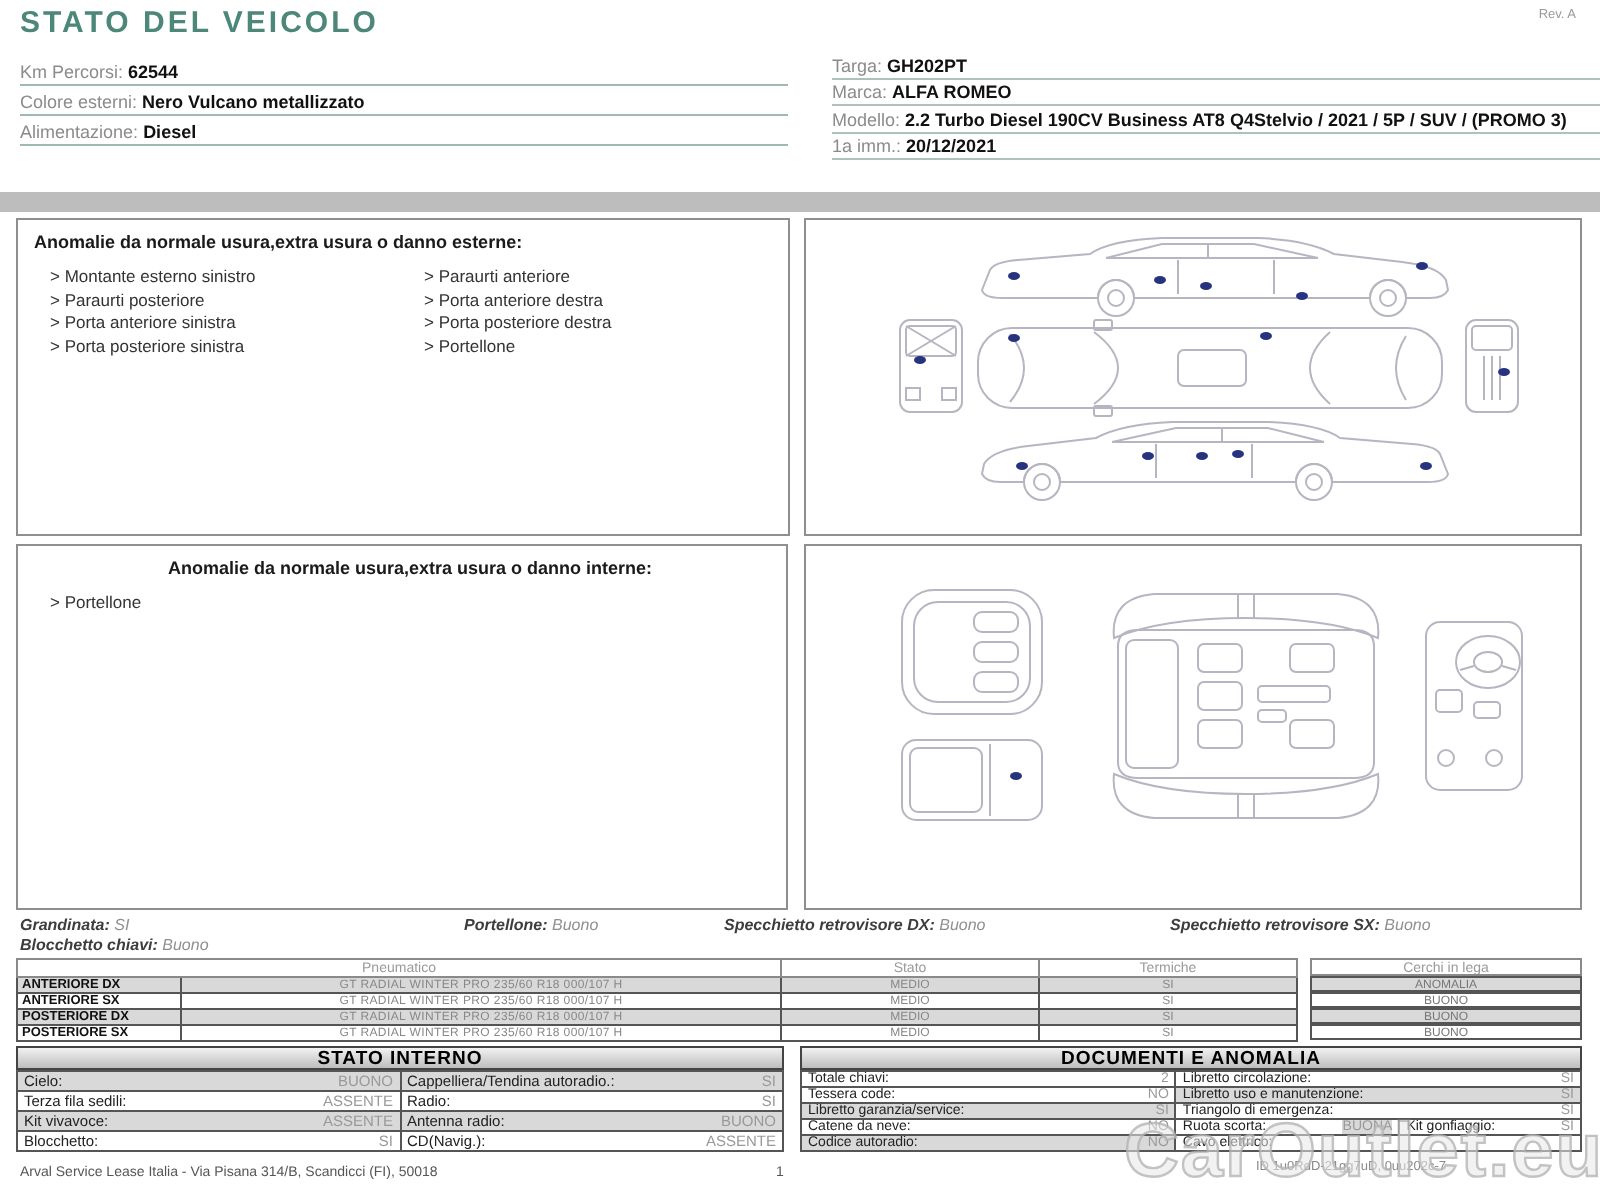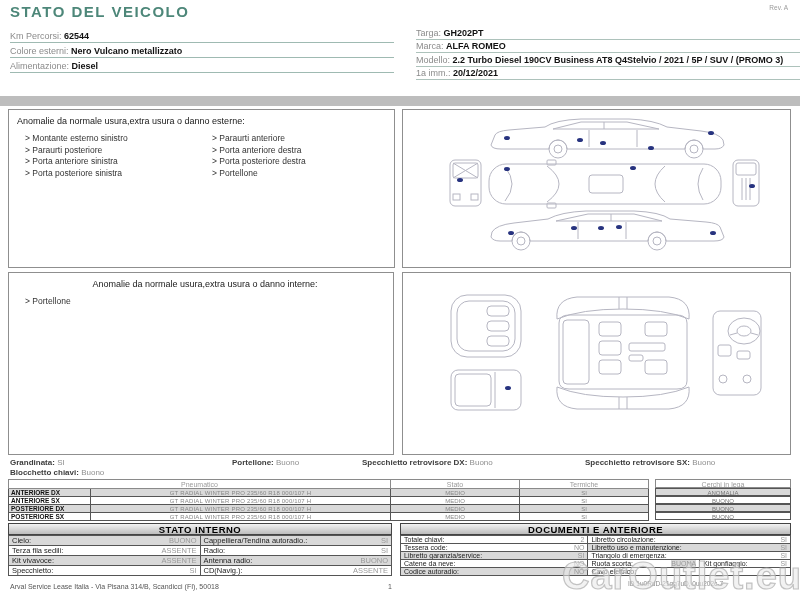--- a/index.html
+++ b/index.html
@@ -18,29 +18,29 @@
   .val { color:#111; font-weight:bold; }
 
   .divider-bar { left:0; top:96px; width:800px; height:10px; background:#bdbdbd; }
 
   
   .panel { border:1px solid #8f8f8f; background:#fff; }
   .box-ext-txt { left:8px;   top:109px; width:387px; height:159px; }
   .box-ext-img { left:402px; top:109px; width:389px; height:159px; }
   .box-int-txt { left:8px;   top:272px; width:386px; height:183px;text-align:center; }
   .box-int-img { left:402px; top:272px; width:389px; height:183px; }
-  .panel-heading { font-size:9px; font-weight:normal; color:#1a1a1a; padding:6px 0 0 8px; }
+  .panel-heading { font-size:9px; font-weight:bold; color:#1a1a1a; padding:6px 0 0 8px; }
   .dmg-col { position:absolute; top:23px; font-size:8.5px; color:#333; line-height:11.5px; }
   .dmg-col.c1 { left:16px; }  .dmg-col.c2 { left:203px; }
   .dmg-item::before { content:"> "; }
   svg .ln { fill:none; stroke:#b6b6c2; stroke-width:1; }
   svg .dot { fill:#27337f; stroke:none; }
 
   
-  .sum { font-size:8px; line-height:9px; }
+  .sum { font-size:8px; line-height:9px;font-style:italic; }
   .sum .s-lbl { font-weight:bold; color:#3d3d3d; }
   .sum .s-val { color:#8f8f8f; }
 
   
   table { border-collapse:collapse; }
   .tyres { left:8px; top:479px; width:640px; table-layout:fixed; }
   .tyres th { border:1px solid #8a8a8a; color:#9a9a9a; font-size:7px; font-weight:normal; height:9px; }
   .tyres td { border:1px solid #555; height:8px; font-size:6px; color:#888; text-align:center; overflow:hidden; white-space:nowrap; }
   .tyres td.pos { font-size:6.5px; font-weight:bold; color:#111; text-align:left; padding-left:2px; }
   .tyres td.spec { letter-spacing:.2px; }
@@ -374,37 +374,37 @@
       <td class="shade">
             <div class="pair">
               <span class="p-lbl">Antenna radio:</span>
               <span class="p-val">BUONO</span>
             </div>
           </td>
     </tr>
     <tr>
       <td>
             <div class="pair">
-              <span class="p-lbl">Specchietto:</span>
+              <span class="p-lbl">Blocchetto:</span>
               <span class="p-val">SI</span>
             </div>
           </td>
       <td>
             <div class="pair">
               <span class="p-lbl">CD(Navig.):</span>
               <span class="p-val">ASSENTE</span>
             </div>
           </td>
     </tr>
   </tbody>
     </table>
 </div>
 
 <div class="abs t-doc">
-  <div class="sec-head">DOCUMENTI E ANTERIORE</div>
+  <div class="sec-head">DOCUMENTI E ANOMALIA</div>
   <table class="sec-tbl" style="width:100%;">
     <tbody>
         <tr>
       <td class="cw1">
             <div class="pair">
               <span class="p-lbl">Totale chiavi:</span>
               <span class="p-val">2</span>
             </div>
           </td>
       <td colspan="2">

